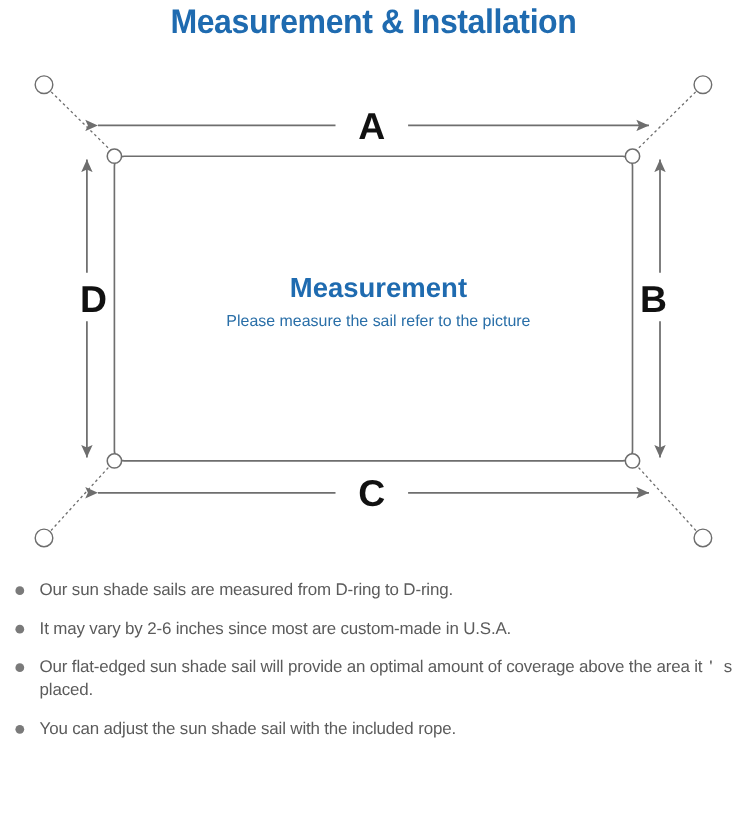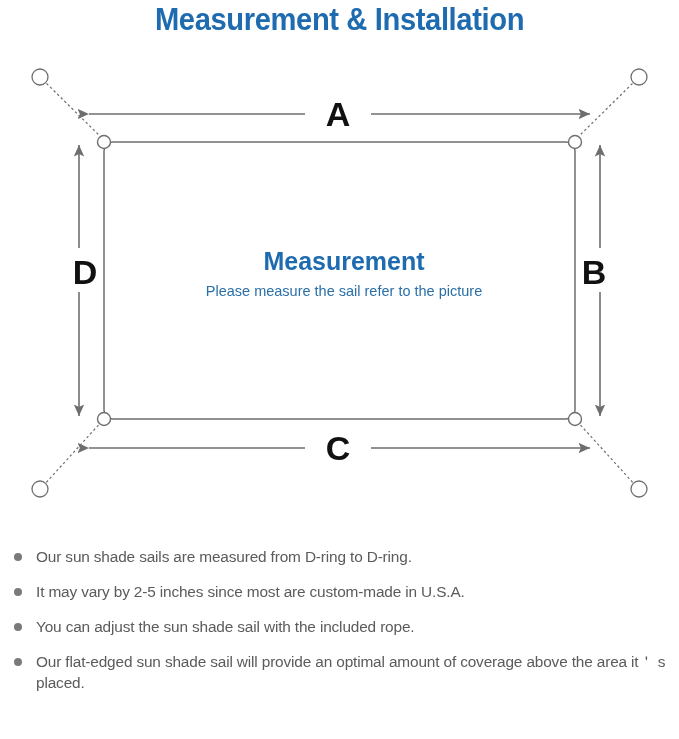--- a/index.html
+++ b/index.html
@@ -60,21 +60,21 @@
   .center-sub {
     font-family: "Liberation Sans", sans-serif;
     font-size: 14.5px;
     font-weight: normal;
     fill: #2A6FA8;
   }
 
   
   #notes-list {
     position: absolute;
-    top: 546px;
+    top: 526px;
     left: 12px;
     width: 660px;
     margin: 0;
     padding: 0;
     list-style: none;
   }
   .note-item {
     position: relative;
     padding-left: 24px;
     margin-bottom: 14px;
@@ -164,23 +164,23 @@
   </svg>
 </div>
 
 <ul id="notes-list">
   <li class="note-item">
     <span class="note-bullet"></span>
     <span>Our sun shade sails are measured from D-ring to D-ring.</span>
   </li>
   <li class="note-item">
     <span class="note-bullet"></span>
-    <span>It may vary by 2-5 inches since most are custom-made in U.S.A.</span>
+    <span>It may vary by 2-6 inches since most are custom-made in U.S.A.</span>
+  </li>
+  <li class="note-item">
+    <span class="note-bullet"></span>
+    <span>Our flat-edged sun shade sail will provide an optimal amount of coverage above the area it＇ s placed.</span>
   </li>
   <li class="note-item">
     <span class="note-bullet"></span>
     <span>You can adjust the sun shade sail with the included rope.</span>
   </li>
-  <li class="note-item">
-    <span class="note-bullet"></span>
-    <span>Our flat-edged sun shade sail will provide an optimal amount of coverage above the area it＇ s placed.</span>
-  </li>
 </ul>
 
 </body></html>

